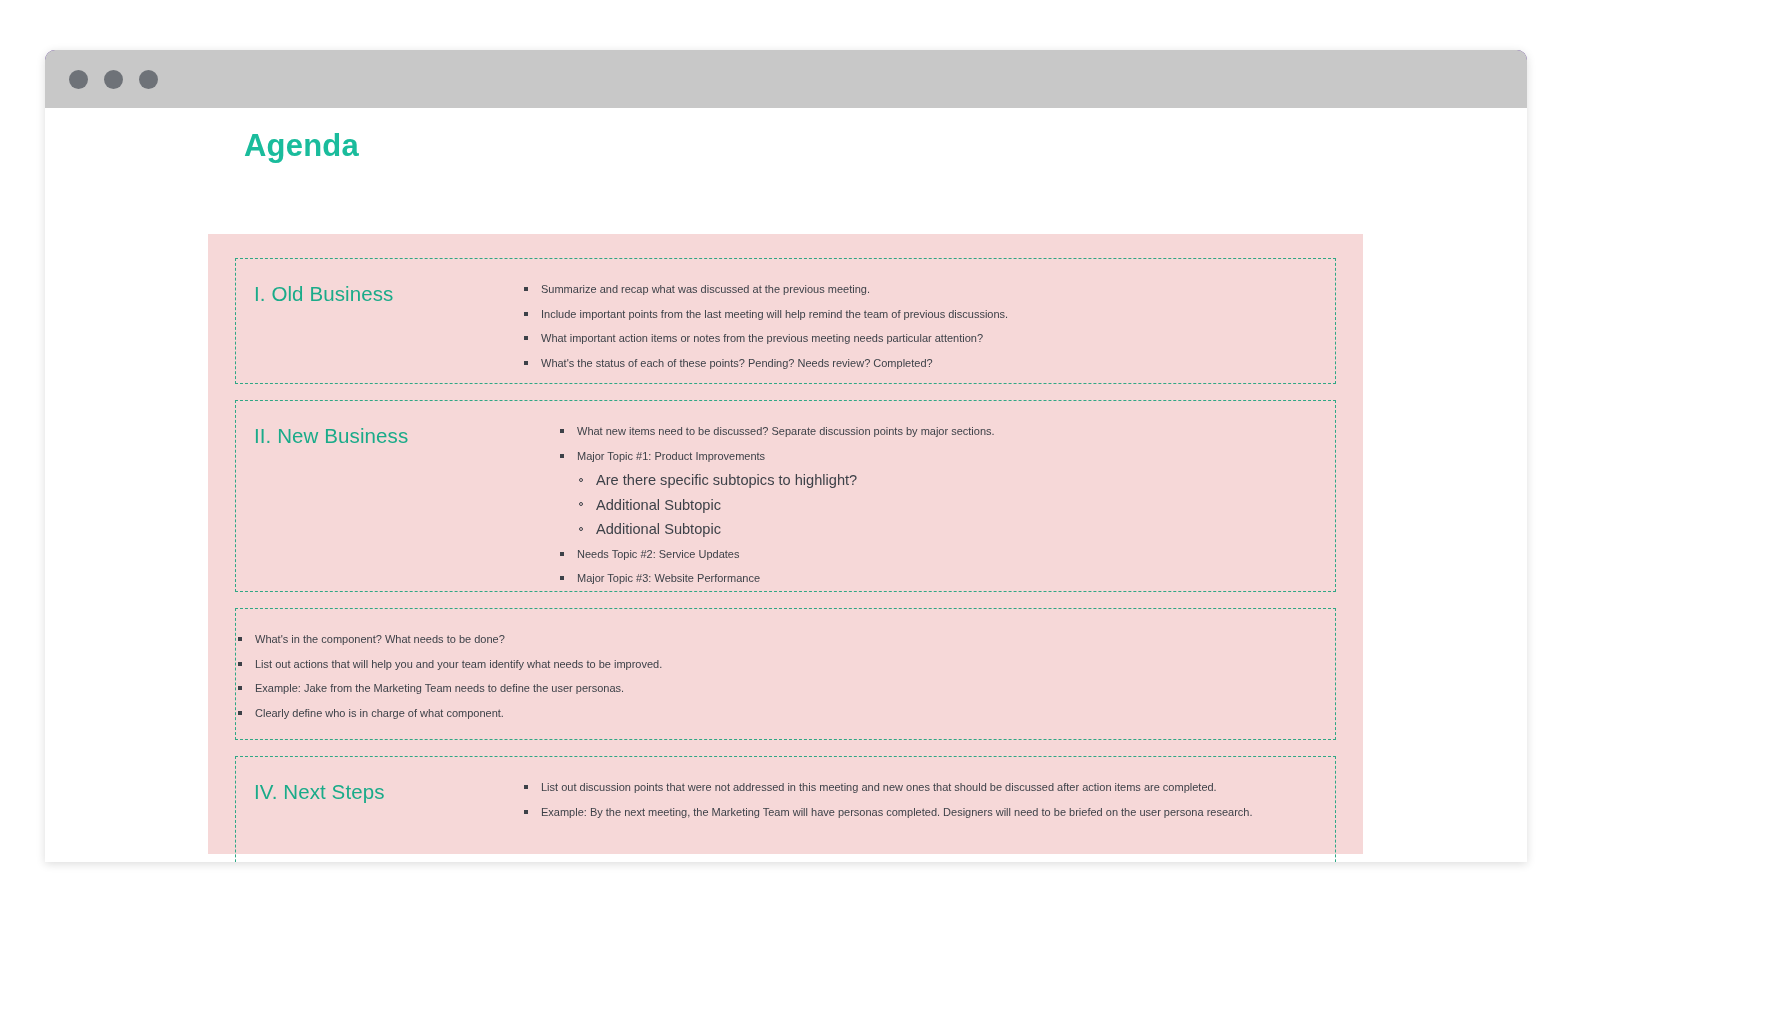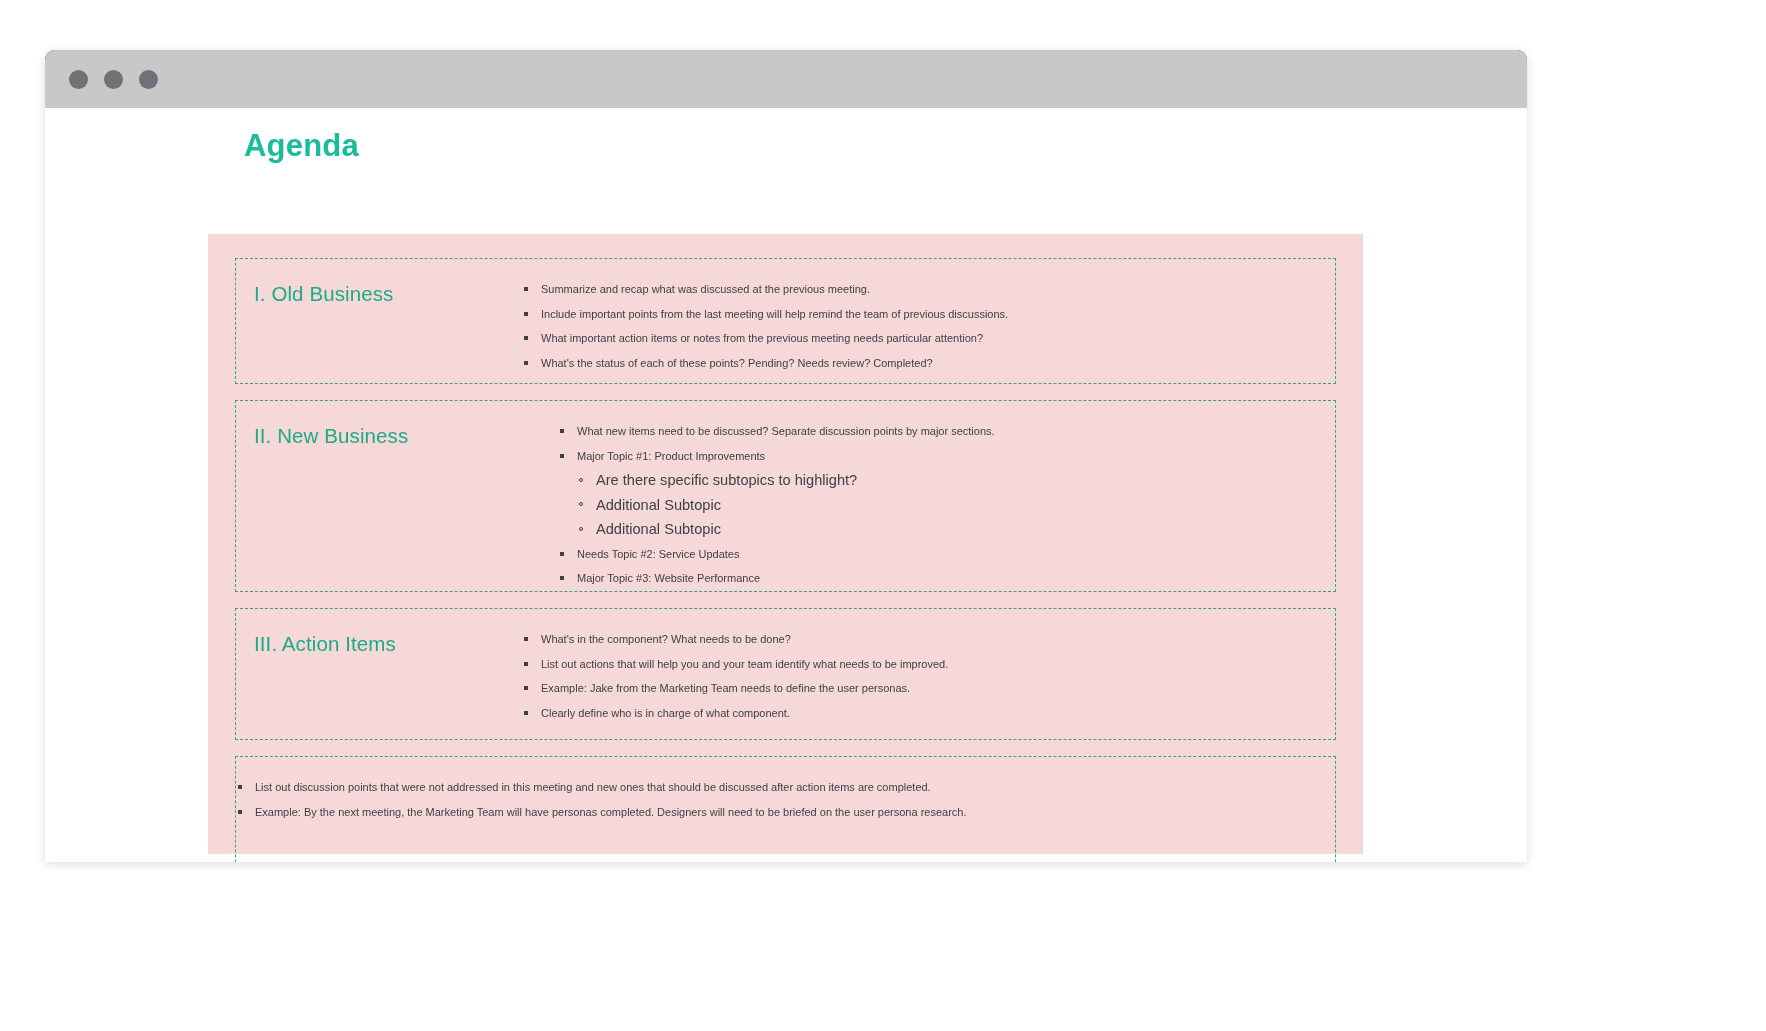--- a/index.html
+++ b/index.html
@@ -224,32 +224,32 @@
                 <li>Additional Subtopic</li>
               </ul>
               <ul class="bullets">
                 <li>Needs Topic #2: Service Updates</li>
                 <li>Major Topic #3: Website Performance</li>
               </ul>
             </div>
           </div>
 
           <div class="section" id="section-2">
-            <div class="section-title">III. Action Items</div>
             <div class="section-body">
               <ul class="bullets">
                 <li>What's in the component? What needs to be done?</li>
                 <li>List out actions that will help you and your team identify what needs to be improved.</li>
                 <li>Example: Jake from the Marketing Team needs to define the user personas.</li>
                 <li>Clearly define who is in charge of what component.</li>
               </ul>
             </div>
           </div>
 
           <div class="section" id="section-3">
+            <div class="section-title">IV. Next Steps</div>
             <div class="section-body">
               <ul class="bullets">
                 <li>List out discussion points that were not addressed in this meeting and new ones that should be discussed after action items are completed.</li>
                 <li>Example: By the next meeting, the Marketing Team will have personas completed. Designers will need to be briefed on the user persona research.</li>
               </ul>
             </div>
           </div>
 
         </div>
       </div>

